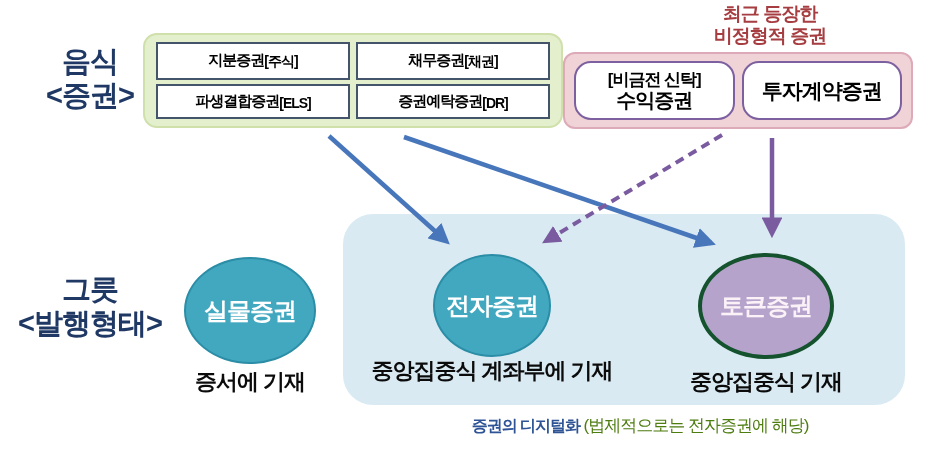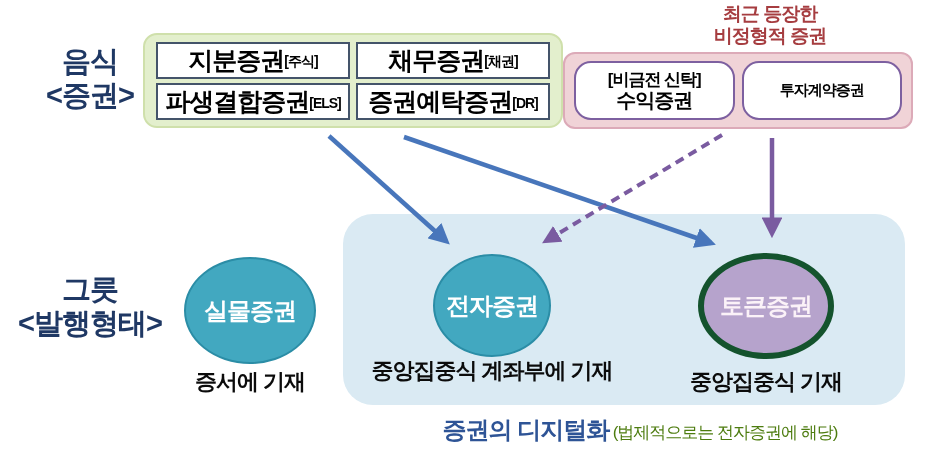--- a/index.html
+++ b/index.html
@@ -16,51 +16,51 @@
   .group-title{position:absolute;font-weight:bold;text-align:center;letter-spacing:-1px;}
   .group-title--formal{left:143px;top:4px;width:420px;font-size:20px;color:#567b2e;}
   .group-title--atypical{left:620px;top:3px;width:300px;font-size:19px;color:#a63d40;line-height:1.18;}
   
   .panel-formal{position:absolute;left:143px;top:33px;width:420px;height:95px;
     background:#e3efcd;border:2px solid #cfe0ab;border-radius:14px;box-sizing:border-box;
     display:grid;grid-template-columns:1fr 1fr;gap:4px 6px;padding:7px 11px;}
   .cell{background:#ffffff;border:2px solid #44546a;box-sizing:border-box;
     display:flex;align-items:center;justify-content:center;font-weight:bold;color:#000;
     letter-spacing:-1px;}
-  .cell .main{font-size:25px;}
+  .cell .main{font-size:15px;}
   .cell .tag{font-size:14px;align-self:center;padding-top:3px;}
   
   .panel-atypical{position:absolute;left:563px;top:52px;width:350px;height:77px;
     background:#f0d3d7;border:2px solid #dcaab8;border-radius:12px;box-sizing:border-box;
     display:grid;grid-template-columns:1fr 1fr;gap:7px;padding:7px 9px;}
   .cell--purple{border-color:#7d60a0;flex-direction:column;line-height:1.12;border-radius:17px;}
   .cell--purple .l1{font-size:17px;}
   .cell--purple .l2{font-size:20px;}
-  .cell--purple .single{font-size:15px;}
+  .cell--purple .single{font-size:21px;}
   
   .panel-digital{position:absolute;left:343px;top:214px;width:562px;height:191px;
     background:#daeaf3;border-radius:30px;}
   
   .circle{position:absolute;border-radius:50%;display:flex;flex-direction:row;
     align-items:center;justify-content:center;color:#ffffff;font-weight:bold;
     font-size:24px;line-height:1.16;text-align:center;box-sizing:border-box;letter-spacing:-1px;}
   .circle--teal{background:#42a8c0;border:2px solid #2b8da6;}
-  .circle--purple{background:#b6a3cc;border:6px solid #14532d;color:#fbf2f8;}
+  .circle--purple{background:#b6a3cc;border:4px solid #14532d;color:#fbf2f8;}
   .circle--physical{left:184px;top:257px;width:132px;height:107px;}
   .circle--electronic{left:433px;top:254px;width:118px;height:103px;}
   .circle--token{left:698px;top:253px;width:136px;height:106px;}
   
   .circle-caption{position:absolute;text-align:center;font-weight:bold;color:#0b0b0b;
     font-size:22px;letter-spacing:-1px;}
   .circle-caption--physical{left:150px;top:367px;width:200px;}
   .circle-caption--electronic{left:350px;top:356px;width:284px;}
   .circle-caption--token{left:644px;top:367px;width:244px;}
   
   .footnote{position:absolute;left:330px;top:414px;width:620px;text-align:center;letter-spacing:-1px;}
-  .footnote .b{font-weight:bold;font-size:24px;color:#2e5496;}
+  .footnote .b{font-weight:bold;font-size:16px;color:#2e5496;}
   .footnote .r{font-size:17px;color:#4d7c0f;font-weight:500;}
   
   .arrows{position:absolute;left:0;top:0;width:947px;height:469px;pointer-events:none;}
 </style>
 </head>
 <body>
 
 <div class="canvas">
 
   <div class="panel-digital"></div>

